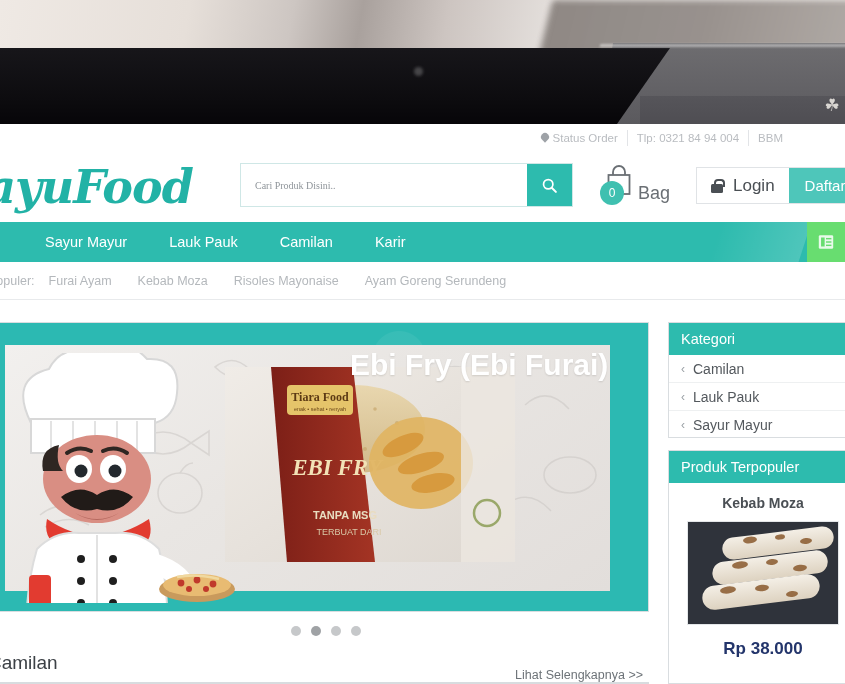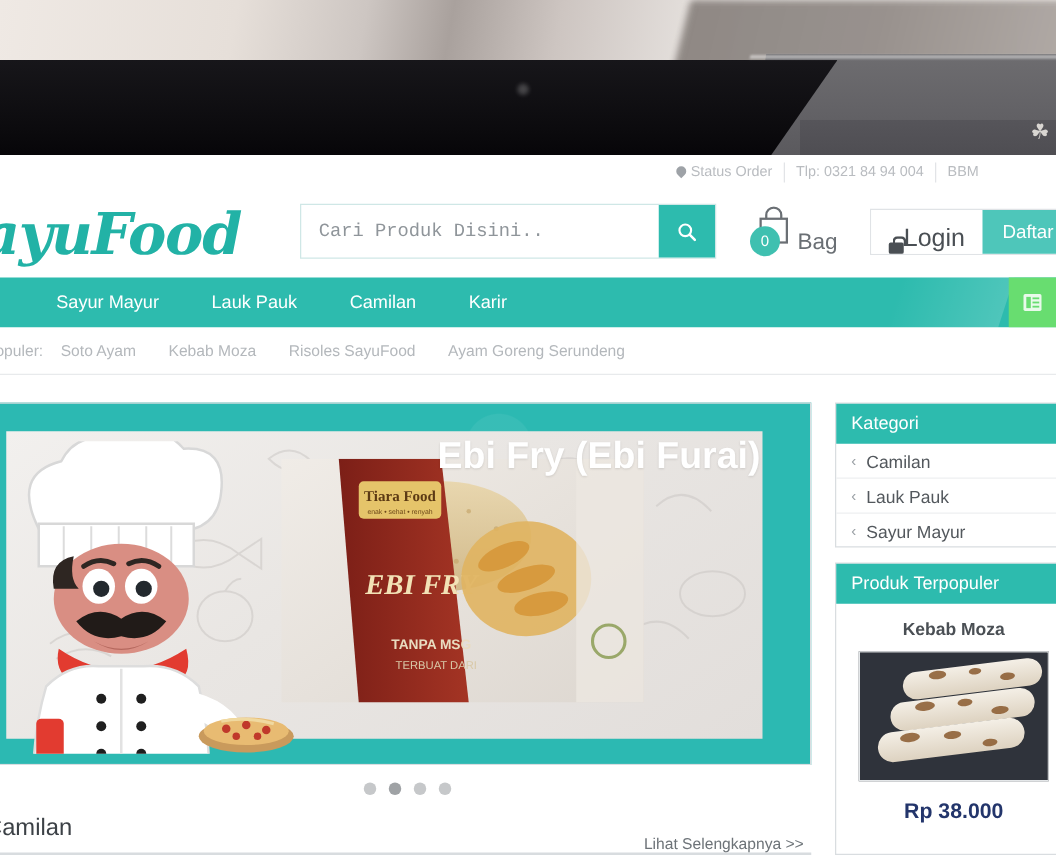--- a/index.html
+++ b/index.html
@@ -87,22 +87,22 @@
     font-style: italic; font-weight: bold;
     font-size: 46px; color: #22b2a6; letter-spacing: -1px;
     white-space: nowrap;
   }
   .search-wrap {
     position: absolute; left: 240px; top: 163px; width: 333px; height: 44px;
     display: flex; border: 1px solid #cfe7e6; background: #fff;
   }
   .search-input {
     flex: 1; border: none; outline: none; padding: 0 14px;
-    font-family: Liberation Mono, monospace;
-    font-size: 15px; color: #6e7479; background: transparent;
+    font-family: Liberation Serif, serif;
+    font-size: 10px; color: #6e7479; background: transparent;
   }
   .search-input::placeholder { color: #8f959a; }
   .search-btn {
     width: 45px; background: #2dbbae; border: none; cursor: pointer;
     display: flex; align-items: center; justify-content: center;
   }
   .search-btn svg { width: 17px; height: 17px; }
 
   .cart { position: absolute; left: 600px; top: 163px; width: 78px; height: 44px; }
   .bag-icon { position: absolute; left: 4px; top: 2px; width: 30px; height: 32px; }
@@ -115,22 +115,22 @@
   .bag-label {
     position: absolute; left: 38px; top: 20px;
     color: #6a6f74; font-size: 18px;
   }
 
   .authbox {
     position: absolute; left: 696px; top: 167px; height: 37px;
     display: flex; border: 1px solid #e0e3e6; background: #fff;
   }
   .btn-login {
-    display: flex; align-items: flex-end; gap: 0;
-    padding: 0 14px; color: #4a4f54; font-size: 20px; cursor: pointer;
+    display: flex; align-items: center; gap: 10px;
+    padding: 0 14px; color: #4a4f54; font-size: 17px; cursor: pointer;
     background: #fff;
   }
   .btn-daftar {
     display: flex; align-items: center; justify-content: center;
     padding: 0 16px; background: #4ec6ba; color: #ffffff; font-size: 15px;
     cursor: pointer;
   }
   .lock-icon { width: 12px; height: 14px; position: relative; display: inline-block; }
   .lock-icon::before {
     content: ""; position: absolute; left: 2.5px; top: 0; width: 7px; height: 6px;
@@ -342,23 +342,23 @@
       <rect x="2" y="2.5" width="16" height="15" rx="1.5" fill="#ffffff" opacity=".85"></rect>
       <rect x="4.5" y="5" width="4" height="10" fill="#68dd70"></rect>
       <rect x="10" y="5.5" width="6" height="1.6" fill="#68dd70"></rect>
       <rect x="10" y="9.2" width="6" height="1.6" fill="#68dd70"></rect>
       <rect x="10" y="12.9" width="6" height="1.6" fill="#68dd70"></rect>
     </svg>
   </div>
 
   <div class="popbar">
     <div class="pop-label">Populer:</div>
-    <div class="pop-item">Soto Ayam</div>
+    <div class="pop-item">Furai Ayam</div>
     <div class="pop-item">Kebab Moza</div>
-    <div class="pop-item">Risoles SayuFood</div>
+    <div class="pop-item">Risoles Mayonaise</div>
     <div class="pop-item">Ayam Goreng Serundeng</div>
   </div>
 
   <div class="banner">
     <div class="banner-pattern"></div>
     <div class="banner-white">
       <svg class="bw-doodle" viewBox="0 0 605 246">
         <g fill="none" stroke="#c8c4c1" stroke-width="1.6">
           <circle cx="118" cy="40" r="22"></circle>
           <line x1="96" y1="40" x2="140" y2="40"></line>

